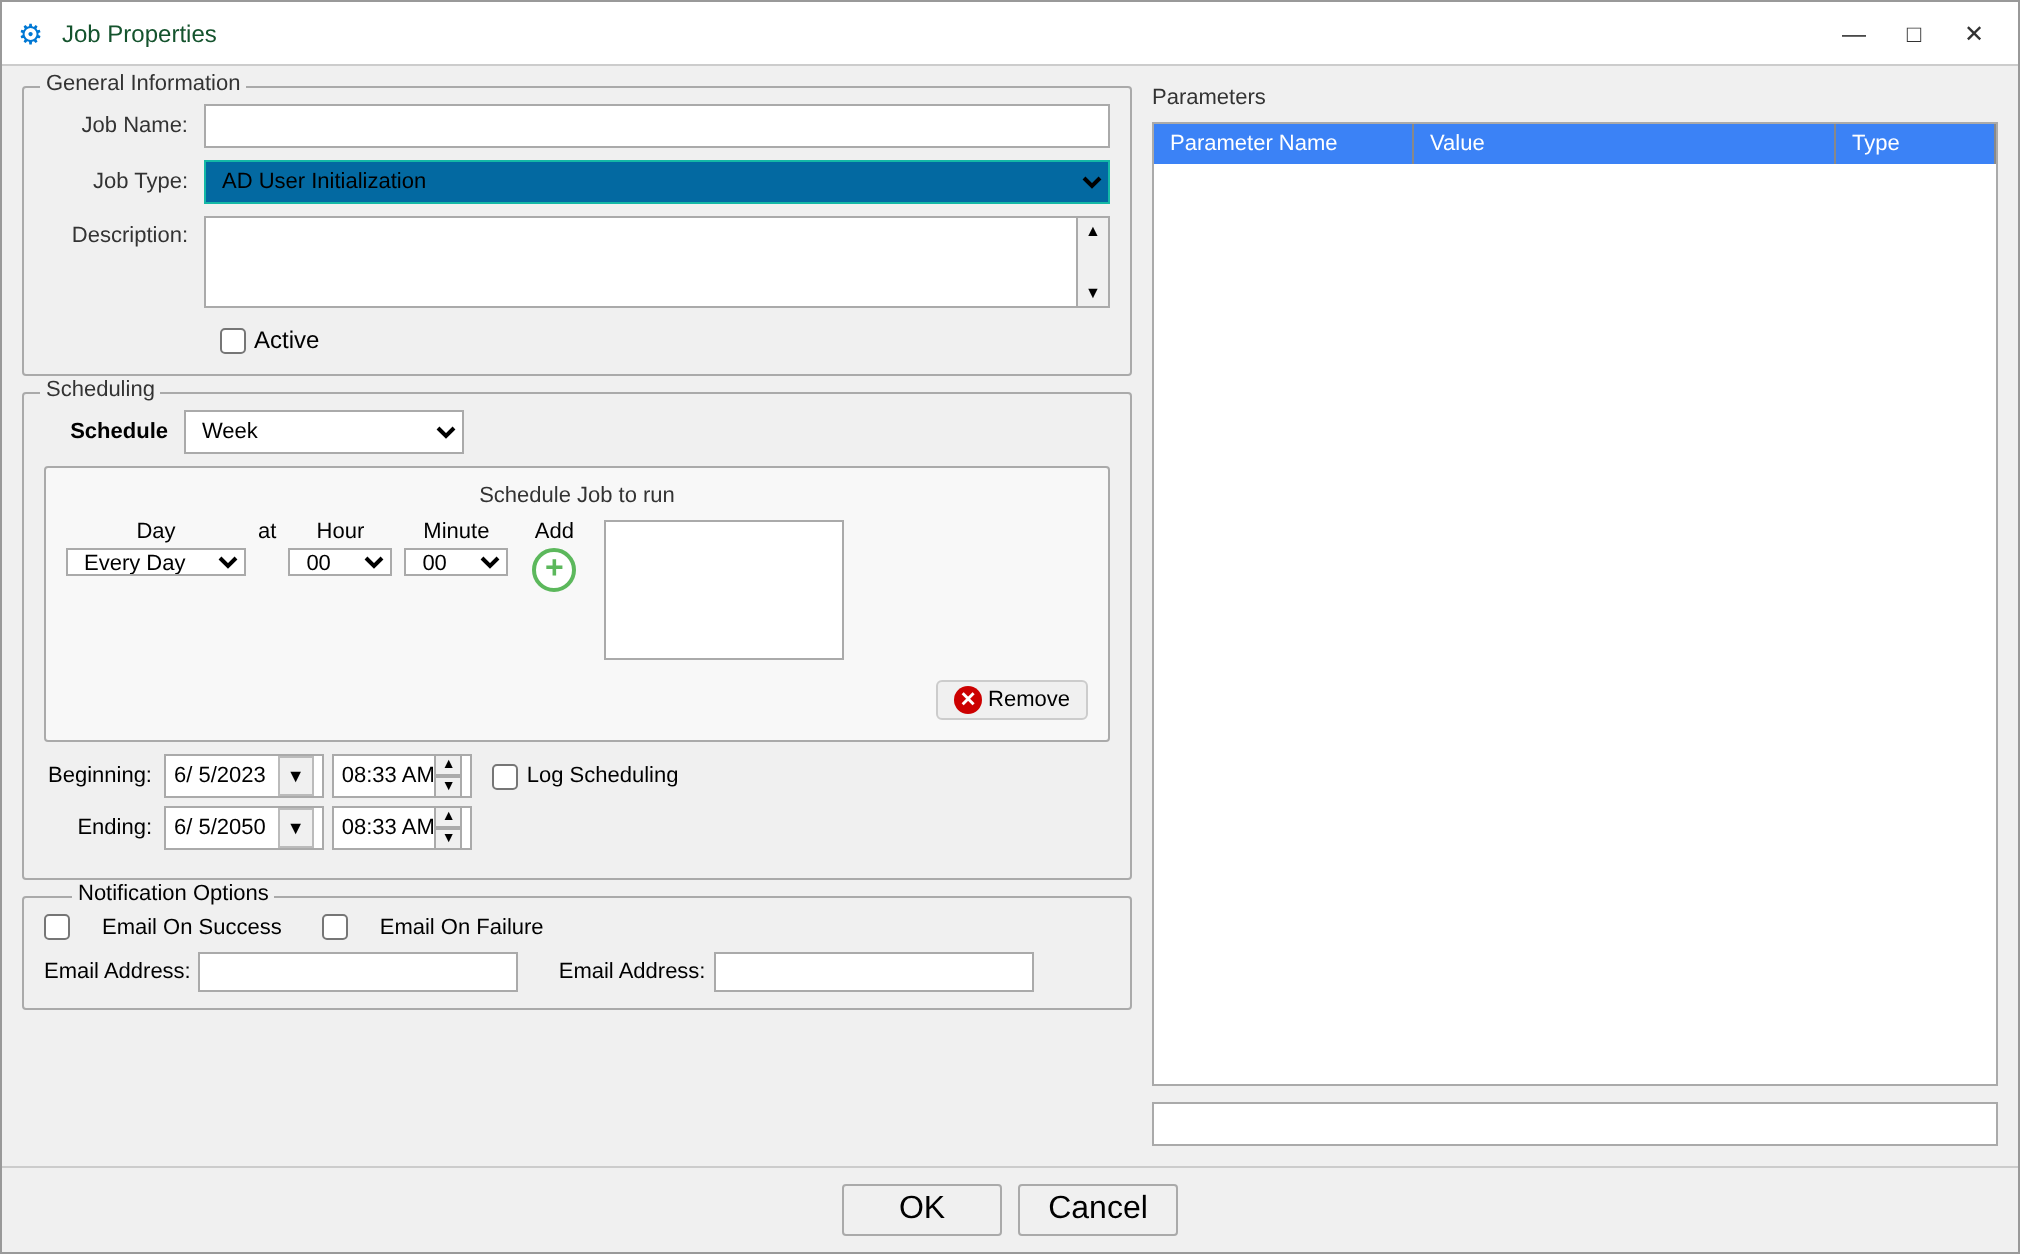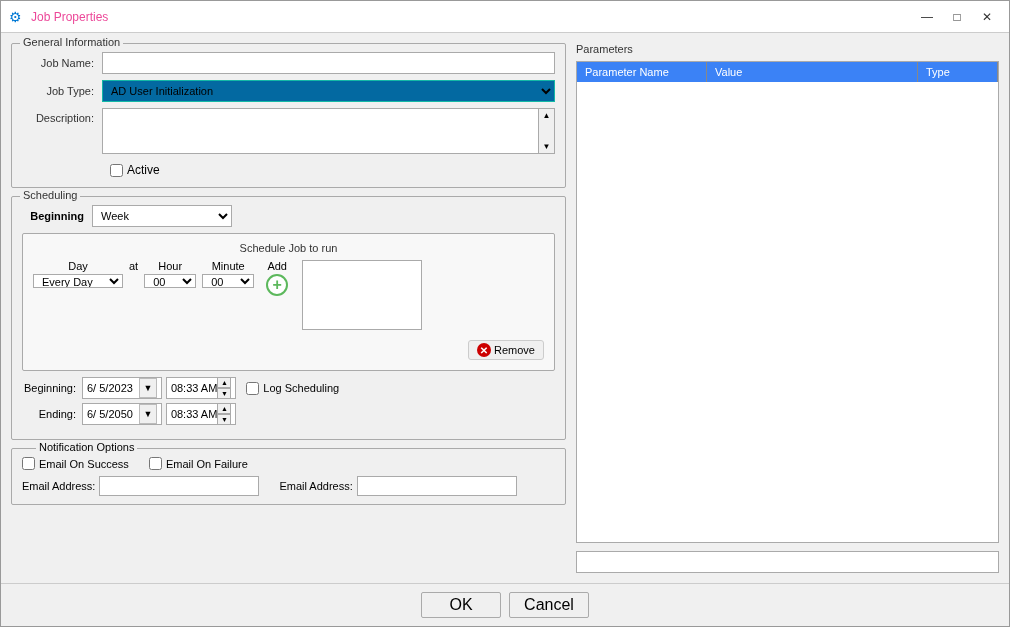--- a/index.html
+++ b/index.html
@@ -35,21 +35,21 @@
     .title-bar-icon {
       width: 16px;
       height: 16px;
       margin-right: 6px;
       color: #0078d4;
       font-size: 14px;
     }
     .title-bar-text {
       flex: 1;
       font-size: 12px;
-      color: #ec4899;
+      color: #14532d;
     }
     .title-bar-buttons {
       display: flex;
       gap: 2px;
     }
     .title-bar-btn {
       width: 28px;
       height: 22px;
       border: none;
       background: transparent;
@@ -408,21 +408,21 @@
     .notif-row {
       display: flex;
       align-items: center;
       gap: 20px;
       margin-bottom: 6px;
     }
 
     .notif-check {
       display: flex;
       align-items: center;
-      gap: 4px;
+      gap: 16px;
       font-size: 11px;
     }
 
     .notif-addr-row {
       display: flex;
       align-items: center;
       gap: 20px;
     }
 
     .notif-addr {
@@ -540,21 +540,21 @@
         <div class="checkbox-row">
           <input type="checkbox" id="active-cb" style="">
           <label for="active-cb">Active</label>
         </div>
       </div>
 
       <div class="group-box">
         <span class="group-box-title">Scheduling</span>
 
         <div class="schedule-row">
-          <span class="schedule-label-bold">Beginning</span>
+          <span class="schedule-label-bold">Schedule</span>
           <select class="schedule-select">
             <option>Week</option>
             <option>Day</option>
             <option>Month</option>
           </select>
         </div>
 
         <div class="inner-group">
           <div class="inner-group-title">Schedule Job to run</div>
 

